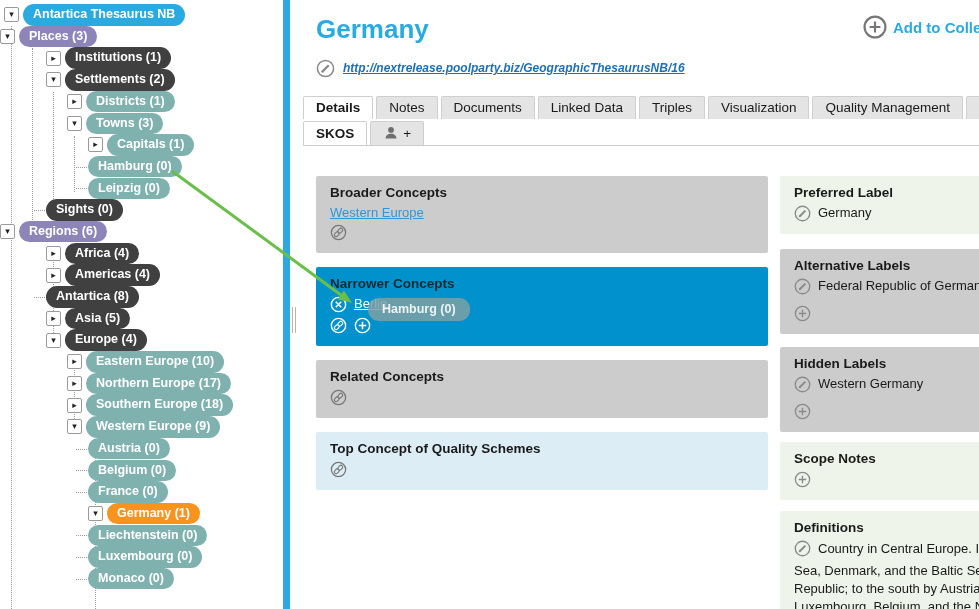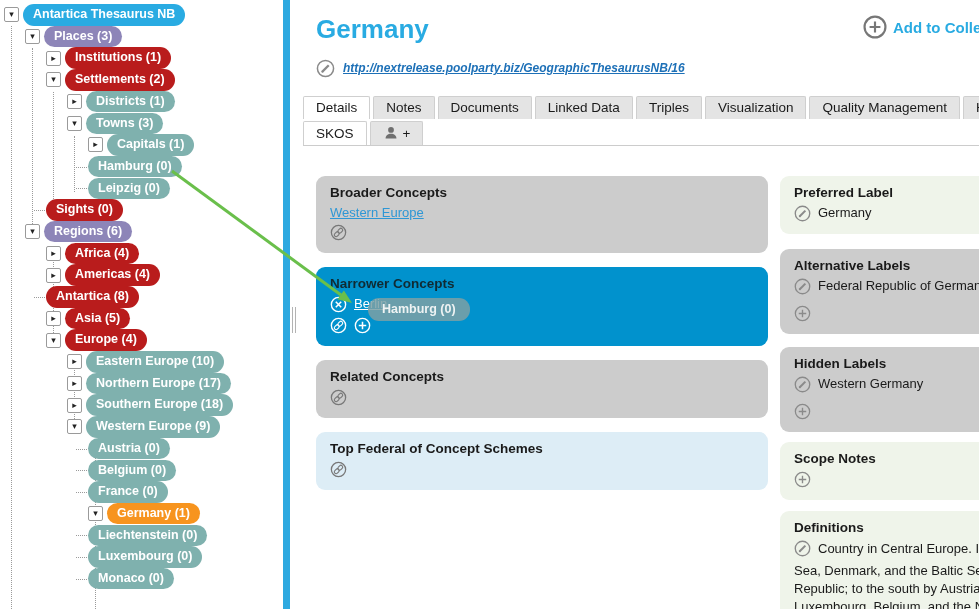--- a/index.html
+++ b/index.html
@@ -2,51 +2,51 @@
 <html><head>
 <meta charset="utf-8">
 <style>
   * { margin:0; padding:0; box-sizing:border-box; }
   html,body { width:979px; height:609px; overflow:hidden; background:#fff;
     font-family:"Liberation Sans", sans-serif; color:#1a1a1a; }
   
   .tree { position:absolute; left:0; top:0; width:283px; height:609px; padding-top:4px; overflow:hidden; }
   .guide { position:absolute; border-left:1px dotted #9a9a9a; width:0; }
   .trow { position:relative; height:21.7px; display:flex; align-items:center; }
-  .lvl0{padding-left:4px}.lvl1{padding-left:25px}.lvl2{padding-left:46px}
+  .lvl0{padding-left:4px}.lvl1{}.lvl2{padding-left:46px}
   .lvl3{padding-left:67px}.lvl4{padding-left:88px}.lvl5{padding-left:109px}
   .arr { width:15px; height:15px; background:#fff; border:1px solid #9a9a9a; border-radius:2px;
          font-size:9px; line-height:13px; text-align:center; color:#222; margin-right:4px; flex:none; cursor:pointer;}
   .arr.down::after{content:"▾";} .arr.right::after{content:"▸";}
   .pill { position:relative; color:#fff; font-weight:bold; font-size:12.5px; line-height:1;
           padding:4px 10px 5px; border-radius:11px; white-space:nowrap; cursor:pointer; }
   .leaf .pill::before { content:""; position:absolute; left:-12px; top:50%; width:11px; border-top:1px dotted #9a9a9a; }
   .c-root{background:#29abe2}.c-purple{background:#8d85b8}
-  .c-dark{background:#b91c1c}.c-light{background:#7fb1ae}.c-sel{background:#f7941e}
+  .c-dark{background:#404040}.c-light{background:#7fb1ae}.c-sel{background:#f7941e}
   
   .splitter { position:absolute; left:283px; top:0; width:7px; height:609px; background:#2ea9e0; }
   .grip { position:absolute; left:292px; top:307px; width:4px; height:26px;
           border-left:1px solid #b3b3b3; border-right:1px solid #b3b3b3; }
   
   .content { position:absolute; left:300px; top:0; width:940px; height:609px; }
   h1.title { margin:14px 0 0 16px; font-size:26px; line-height:30px; font-weight:bold; color:#29abe2; }
   .url-row { display:flex; align-items:center; gap:8px; margin:14px 0 0 16px; height:20px; }
   .url-link { font-size:12px; font-style:italic; font-weight:bold; color:#1d70b7; text-decoration:underline;text-align:center; }
   .add-btn { position:absolute; top:15px; left:563px; display:flex; align-items:center; gap:6px; cursor:pointer; white-space:nowrap; }
   .add-btn .lbl { font-size:15px; font-weight:bold; color:#29abe2; }
   .tabs { display:flex; gap:3px; margin:18px 0 0 3px; }
   .tab { background:#e4e4e4; border:1px solid #cfcfcf; border-bottom:none; border-radius:2px 2px 0 0;
          padding:3px 12px 4px; font-size:13.5px; cursor:pointer; white-space:nowrap; }
-  .tab.active { background:#fff; }
+  .tab.active { background:#fff;font-weight:bold; }
   .subtabs { display:flex; gap:3px; margin:2px 0 0 3px; border-bottom:1px solid #ccc; align-items:flex-end; }
   .subtabs .tab { display:flex; align-items:center; gap:4px; height:24px; }
   
   .cols { display:flex; gap:12px; margin:30px 0 0 16px; }
   .col { width:452px; flex:none; }
-  .box { border-radius:9px; padding:9px 14px 8px; margin-bottom:14px; }
+  .box { border-radius:2px; padding:9px 14px 8px; margin-bottom:14px; }
   .box h3 { font-size:13.5px; font-weight:bold; margin-bottom:5px; }
   .b-gray{background:#cccccc}.b-blue{background:#0192cd}
   .b-lblue{background:#ddedf6}.b-green{background:#eff4ea}
   .row { display:flex; gap:7px; margin:4px 0; font-size:13px; }
   .linkblue { color:#2e97d5; text-decoration:underline; cursor:pointer; }
   .linkwhite { color:#fff; text-decoration:underline; cursor:pointer; }
   .b-blue h3 { color:#102b33; }
   .ico { width:17px; height:17px; flex:none; cursor:pointer; display:block; }
   .def-line { font-size:13px; line-height:18px; white-space:nowrap; }
   
@@ -262,21 +262,21 @@
               <circle cx="10" cy="10" r="8.4" fill="none" stroke="#777" stroke-width="1.5"></circle>
               <g transform="rotate(-45 10 10)">
                 <rect x="3.9" y="7.9" width="6.4" height="4.2" rx="2.1" fill="none" stroke="#777" stroke-width="1.3"></rect>
                 <rect x="9.7" y="7.9" width="6.4" height="4.2" rx="2.1" fill="none" stroke="#777" stroke-width="1.3"></rect>
               </g>
             </svg>
         </div>
       </div>
 
       <div class="box b-lblue" style="min-height:53px">
-        <h3>Top Federal of Concept Schemes</h3>
+        <h3>Top Concept of Quality Schemes</h3>
         <div class="row">
           <svg class="ico" viewBox="0 0 20 20">
               <circle cx="10" cy="10" r="8.4" fill="none" stroke="#777" stroke-width="1.5"></circle>
               <g transform="rotate(-45 10 10)">
                 <rect x="3.9" y="7.9" width="6.4" height="4.2" rx="2.1" fill="none" stroke="#777" stroke-width="1.3"></rect>
                 <rect x="9.7" y="7.9" width="6.4" height="4.2" rx="2.1" fill="none" stroke="#777" stroke-width="1.3"></rect>
               </g>
             </svg>
         </div>
       </div>

